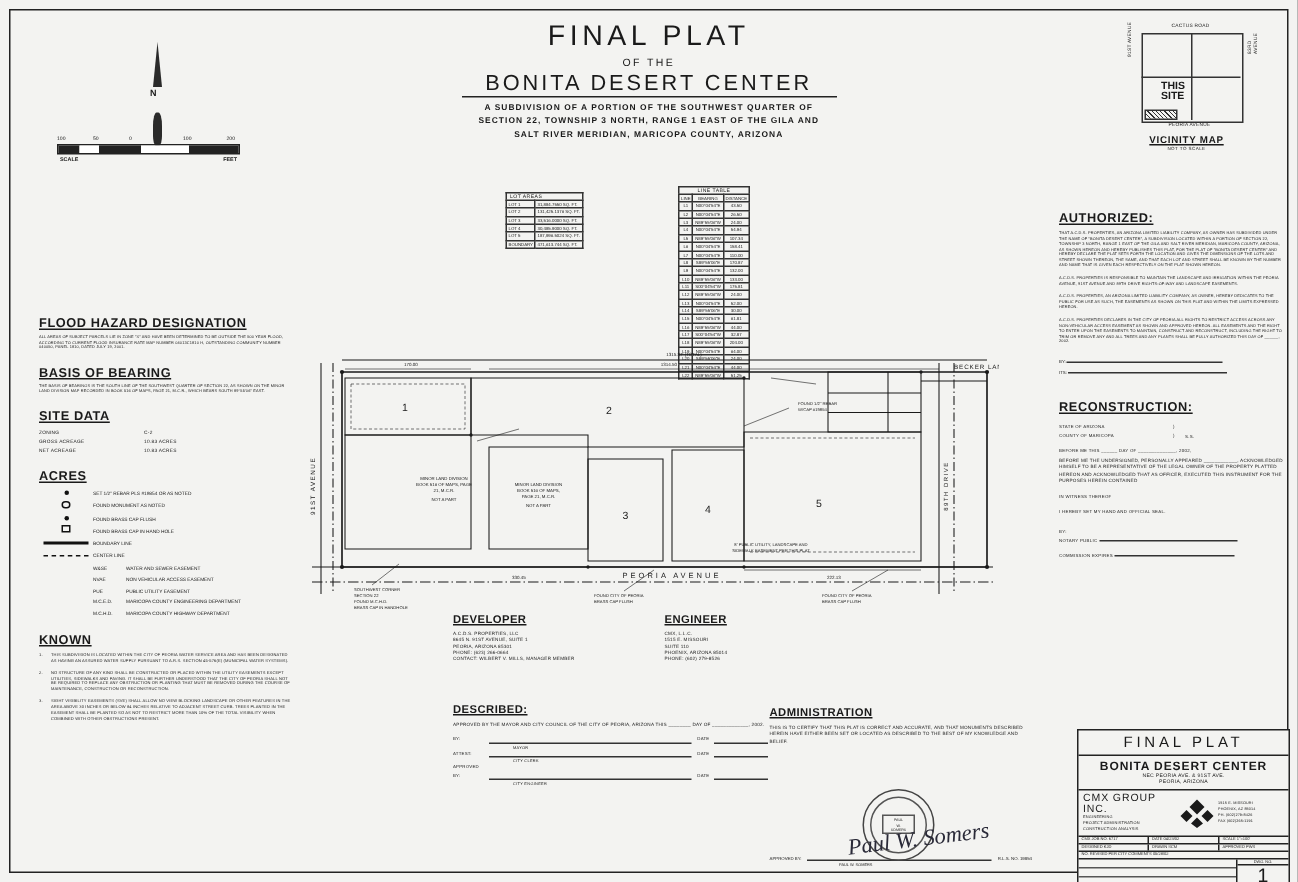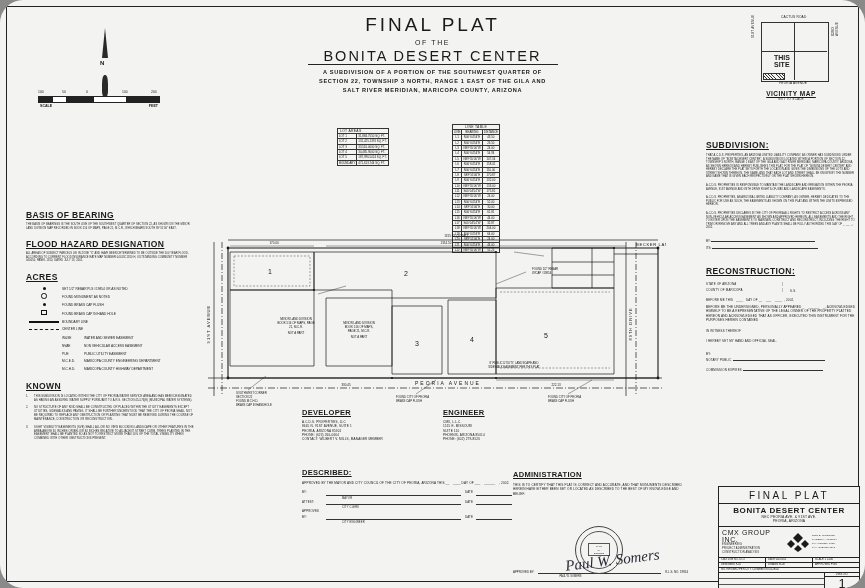--- a/index.html
+++ b/index.html
@@ -1,19 +1,19 @@
 <!DOCTYPE html>
 <html><head>
 <meta charset="utf-8">
 <style>
   html,body{margin:0;padding:0;background:#8a8a8a;}
   body{font-family:"Liberation Sans",sans-serif;}
   #sheet{
     position:relative;width:865px;height:588px;background:#f3f3f1;
-    overflow:hidden;color:#1a1a1a;border-radius:23px;
+    overflow:hidden;color:#1a1a1a;
   }
   #border{position:absolute;left:6px;top:6px;right:6px;bottom:6px;border:1px solid #222;}
   .abs{position:absolute;}
   .tiny{font-size:2.6px;line-height:1.38;letter-spacing:.1px;}
   .tiny2{font-size:3.1px;line-height:1.4;letter-spacing:.15px;}
   .sec-h{font-size:8.5px;font-weight:bold;text-decoration:underline;letter-spacing:.4px;}
   .sec-h-sm{font-size:7.5px;font-weight:bold;text-decoration:underline;letter-spacing:.3px;}
   .blk{white-space:pre-line;}
   
   #title-wrap{left:0;top:14px;width:865px;text-align:center;}
@@ -178,29 +178,46 @@
     </div>
     <div id="vcap">
       <div class="v1">VICINITY MAP</div>
       <div class="v2">NOT TO SCALE</div>
     </div>
   </div>
 
   <div class="abs" id="leftcol">
 
     <div class="sec">
+      <div class="sec-h">FLOOD HAZARD DESIGNATION</div>
+      <div class="tiny" style="margin-top:3px">ALL AREAS OF SUBJECT PARCELS LIE IN ZONE "X" AND HAVE BEEN DETERMINED TO BE OUTSIDE THE 500 YEAR FLOOD, ACCORDING TO CURRENT FLOOD INSURANCE RATE MAP NUMBER 04013C1810 H, OUTSTANDING COMMUNITY NUMBER 040050, PANEL 1810, DATED JULY 19, 2001.</div>
+    </div>
+
+    <div class="sec">
       <div class="sec-h">BASIS OF BEARING</div>
       <div class="tiny" style="margin-top:3px">THE BASIS OF BEARINGS IS THE SOUTH LINE OF THE SOUTHWEST QUARTER OF SECTION 22, AS SHOWN ON THE MINOR LAND DIVISION MAP RECORDED IN BOOK 516 OF MAPS, PAGE 21, M.C.R., WHICH BEARS SOUTH 89°55'06" EAST.</div>
     </div>
 
     <div class="sec">
-      <div class="sec-h">FLOOD HAZARD DESIGNATION</div>
-      <div class="tiny" style="margin-top:3px">ALL AREAS OF SUBJECT PARCELS LIE IN ZONE "X" AND HAVE BEEN DETERMINED TO BE OUTSIDE THE 500 YEAR FLOOD, ACCORDING TO CURRENT FLOOD INSURANCE RATE MAP NUMBER 04013C1810 H, OUTSTANDING COMMUNITY NUMBER 040050, PANEL 1810, DATED JULY 19, 2001.</div>
-    </div>
-
+      <div class="sec-h">SITE DATA</div>
+      <div style="margin-top:3px">
+        <div class="sd-row">
+          <b>ZONING</b>
+          <span>C-2</span>
+        </div>
+        <div class="sd-row">
+          <b>GROSS ACREAGE</b>
+          <span>10.83 ACRES</span>
+        </div>
+        <div class="sd-row">
+          <b>NET ACREAGE</b>
+          <span>10.83 ACRES</span>
+        </div>
+      </div>
+    </div>
 
     <div class="sec">
       <div class="sec-h">ACRES</div>
       <div style="margin-top:4px">
         <div class="lg-row">
           <span class="lg-sym"><i class="sym-dot"></i></span>
           <span>SET 1/2" REBAR PLS #19854 OR AS NOTED</span>
         </div>
         <div class="lg-row">
           <span class="lg-sym"><i class="sym-ring"></i></span>
@@ -608,21 +625,21 @@
     <div style="display:flex;align-items:flex-end;font-size:2.9px">
       <span>APPROVED BY:</span>
       <span class="sigline" style="flex:1;margin:0 4px"></span>
       <span>R.L.S. NO. 19854</span>
     </div>
     <div style="font-size:2.6px;text-align:center;margin-top:1px;margin-right:60px">PAUL W. SOMERS</div>
   </div>
 
   <div class="abs" id="rightcol">
     <div class="sec">
-      <div class="sec-h">SUBDIVISION:</div>
+      <div class="sec-h">AUTHORIZED:</div>
       <div style="margin-top:4px" id="ded-paras">
           <div class="tiny" style="margin-bottom: 5px;">THAT A.C.D.S. PROPERTIES, AN ARIZONA LIMITED LIABILITY COMPANY, AS OWNER HAS SUBDIVIDED UNDER THE NAME OF "BONITA DESERT CENTER", A SUBDIVISION LOCATED WITHIN A PORTION OF SECTION 22, TOWNSHIP 3 NORTH, RANGE 1 EAST OF THE GILA AND SALT RIVER MERIDIAN, MARICOPA COUNTY, ARIZONA, AS SHOWN HEREON AND HEREBY PUBLISHES THIS PLAT, FOR THE PLAT OF "BONITA DESERT CENTER" AND HEREBY DECLARE THE PLAT SETS FORTH THE LOCATION AND GIVES THE DIMENSIONS OF THE LOTS AND STREET SHOWN THEREON, THE SAME, AND THAT EACH LOT AND STREET SHALL BE KNOWN BY THE NUMBER AND NAME THAT IS GIVEN EACH RESPECTIVELY ON THE PLAT SHOWN HEREON.</div>
           <div class="tiny" style="margin-bottom: 5px;">A.C.D.S. PROPERTIES IS RESPONSIBLE TO MAINTAIN THE LANDSCAPE AND IRRIGATION WITHIN THE PEORIA AVENUE, 91ST AVENUE AND 89TH DRIVE RIGHTS-OF-WAY AND LANDSCAPE EASEMENTS.</div>
           <div class="tiny" style="margin-bottom: 5px;">A.C.D.S. PROPERTIES, AN ARIZONA LIMITED LIABILITY COMPANY, AS OWNER, HEREBY DEDICATES TO THE PUBLIC FOR USE AS SUCH, THE EASEMENTS AS SHOWN ON THIS PLAT AND WITHIN THE LIMITS EXPRESSED HEREON.</div>
           <div class="tiny" style="margin-bottom: 5px;">A.C.D.S. PROPERTIES DECLARES IN THE CITY OF PEORIA ALL RIGHTS TO RESTRICT ACCESS ACROSS ANY NON-VEHICULAR ACCESS EASEMENT AS SHOWN AND APPROVED HEREON. ALL EASEMENTS AND THE RIGHT TO ENTER UPON THE EASEMENTS TO MAINTAIN, CONSTRUCT AND RECONSTRUCT, INCLUDING THE RIGHT TO TRIM OR REMOVE ANY AND ALL TREES AND ANY PLANTS SHALL BE FULLY AUTHORIZED THIS DAY OF ______, 2002.</div>
         </div>
       <div style="margin-top:8px;font-size:2.9px;line-height:2.4">
         <div>
           <span>BY:</span>
           <span class="sigline" style="width:104px"></span>

